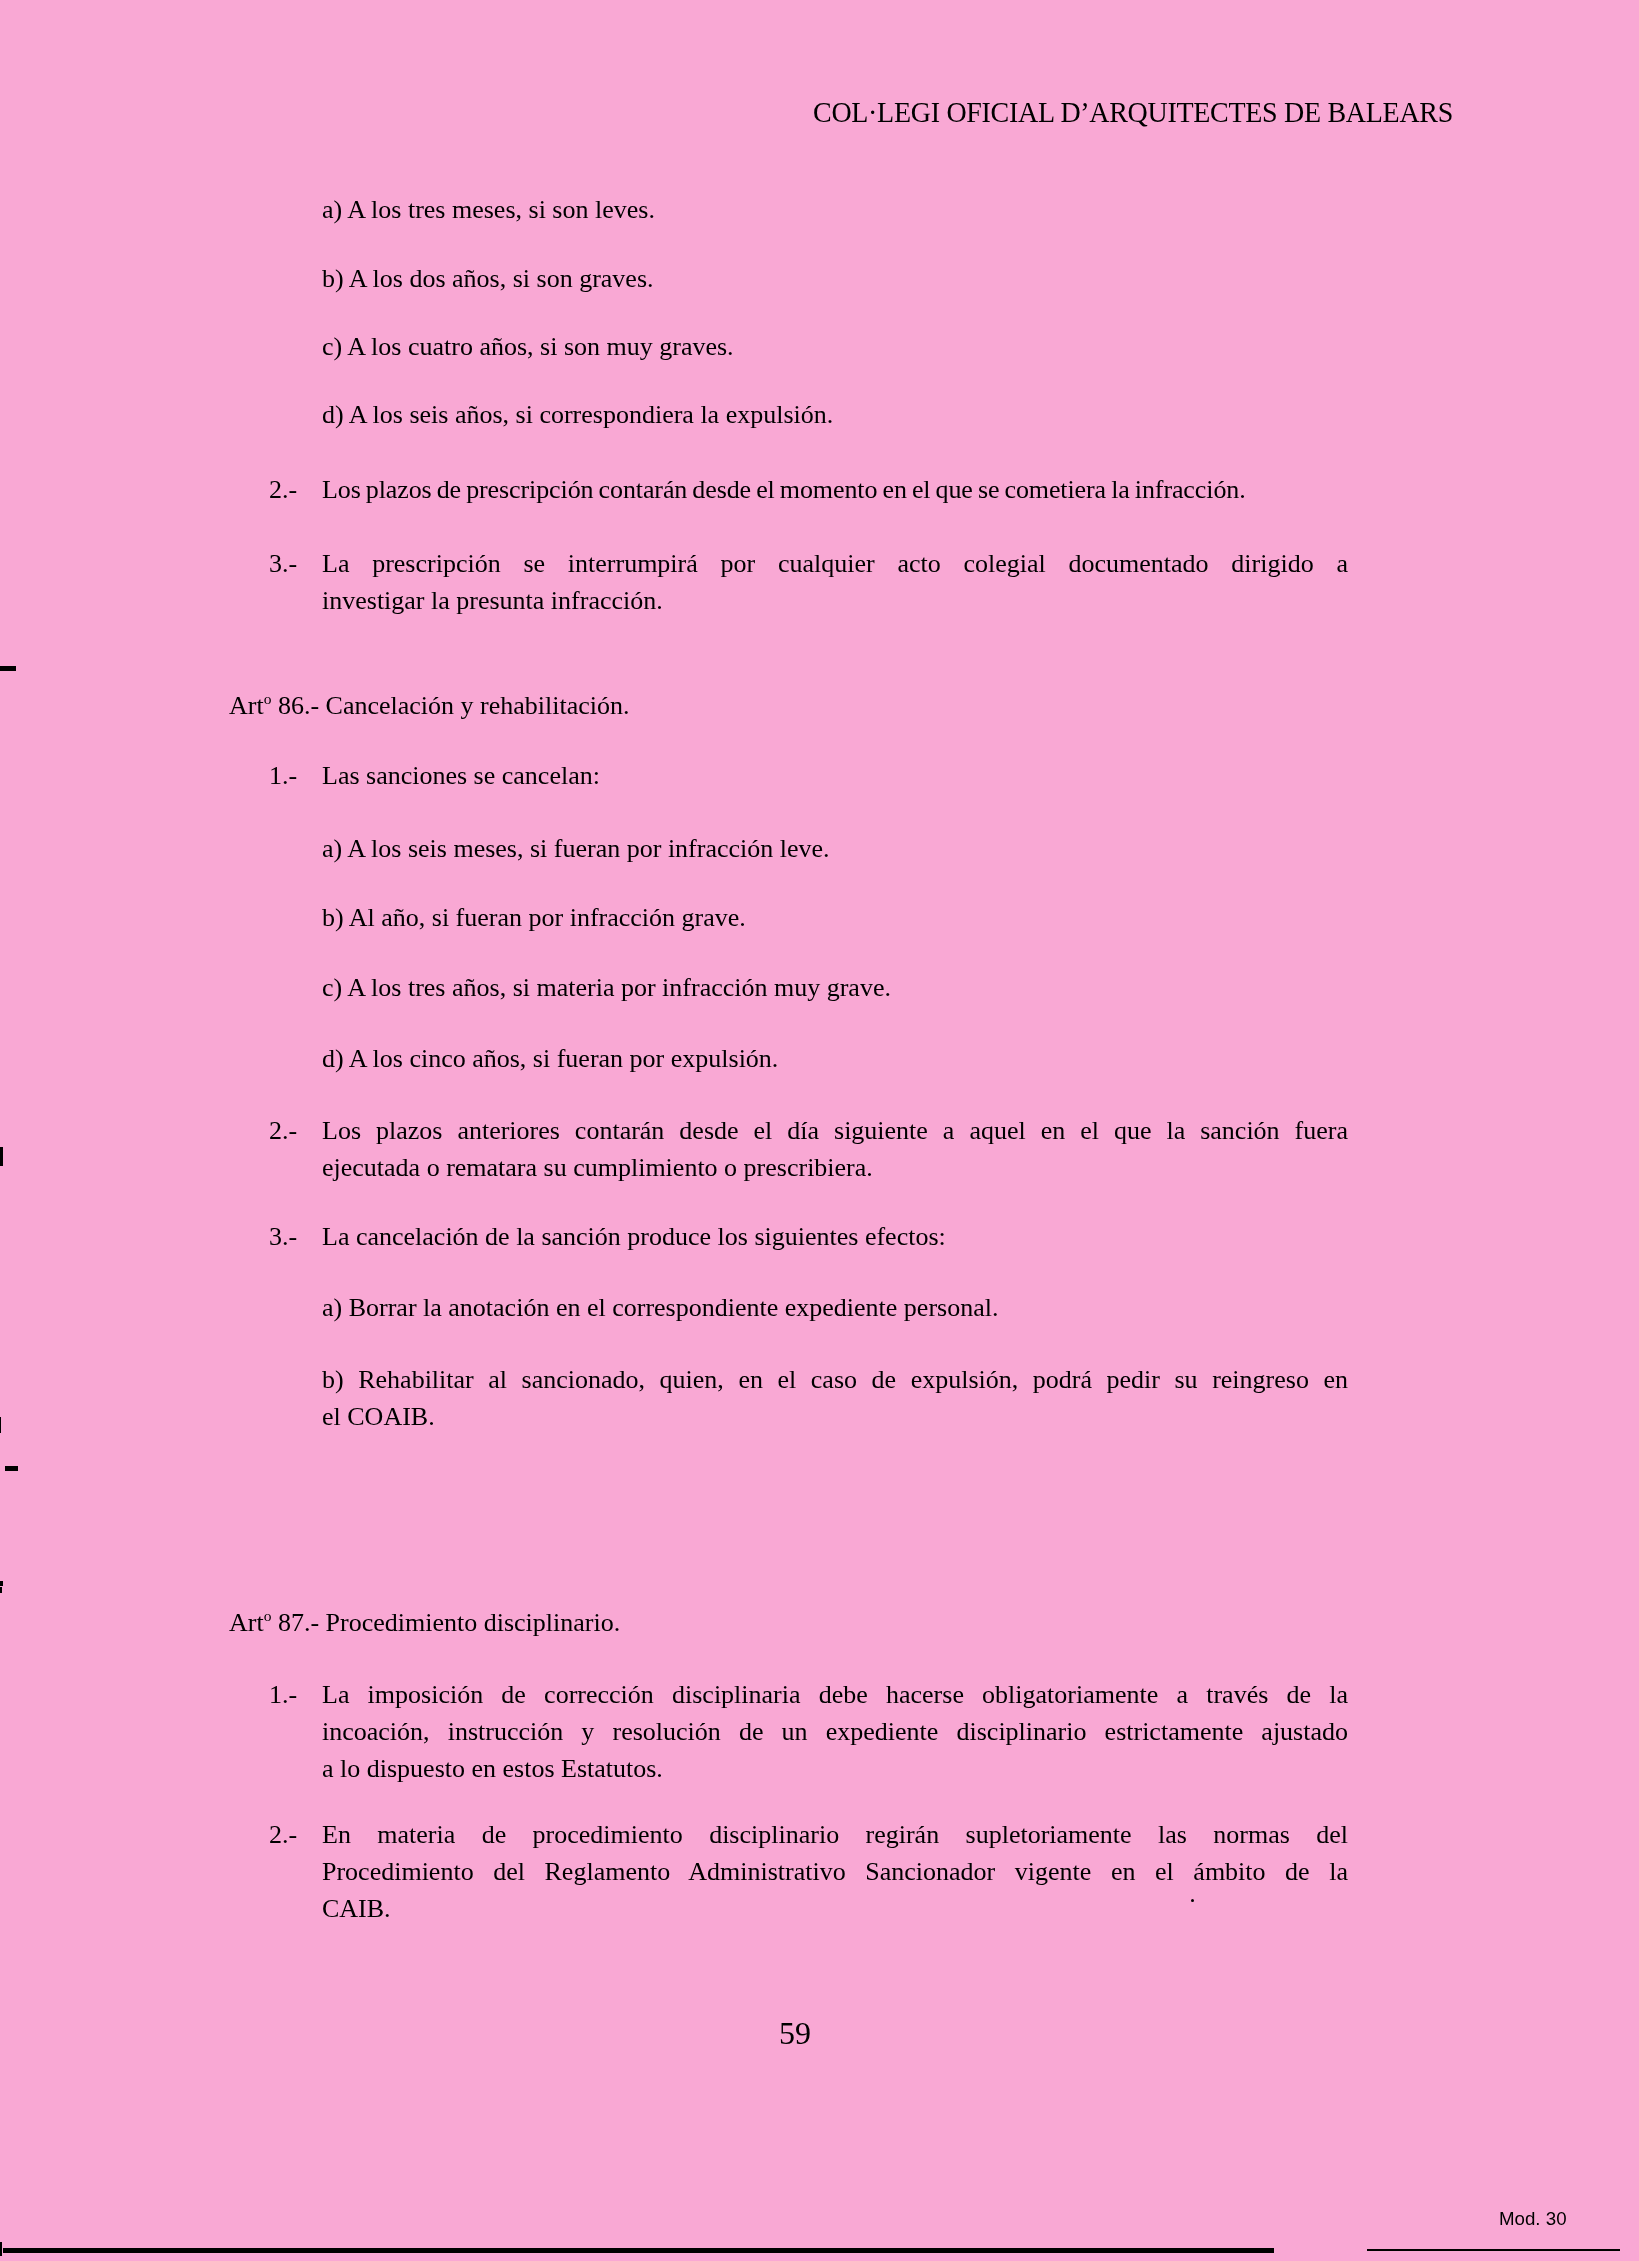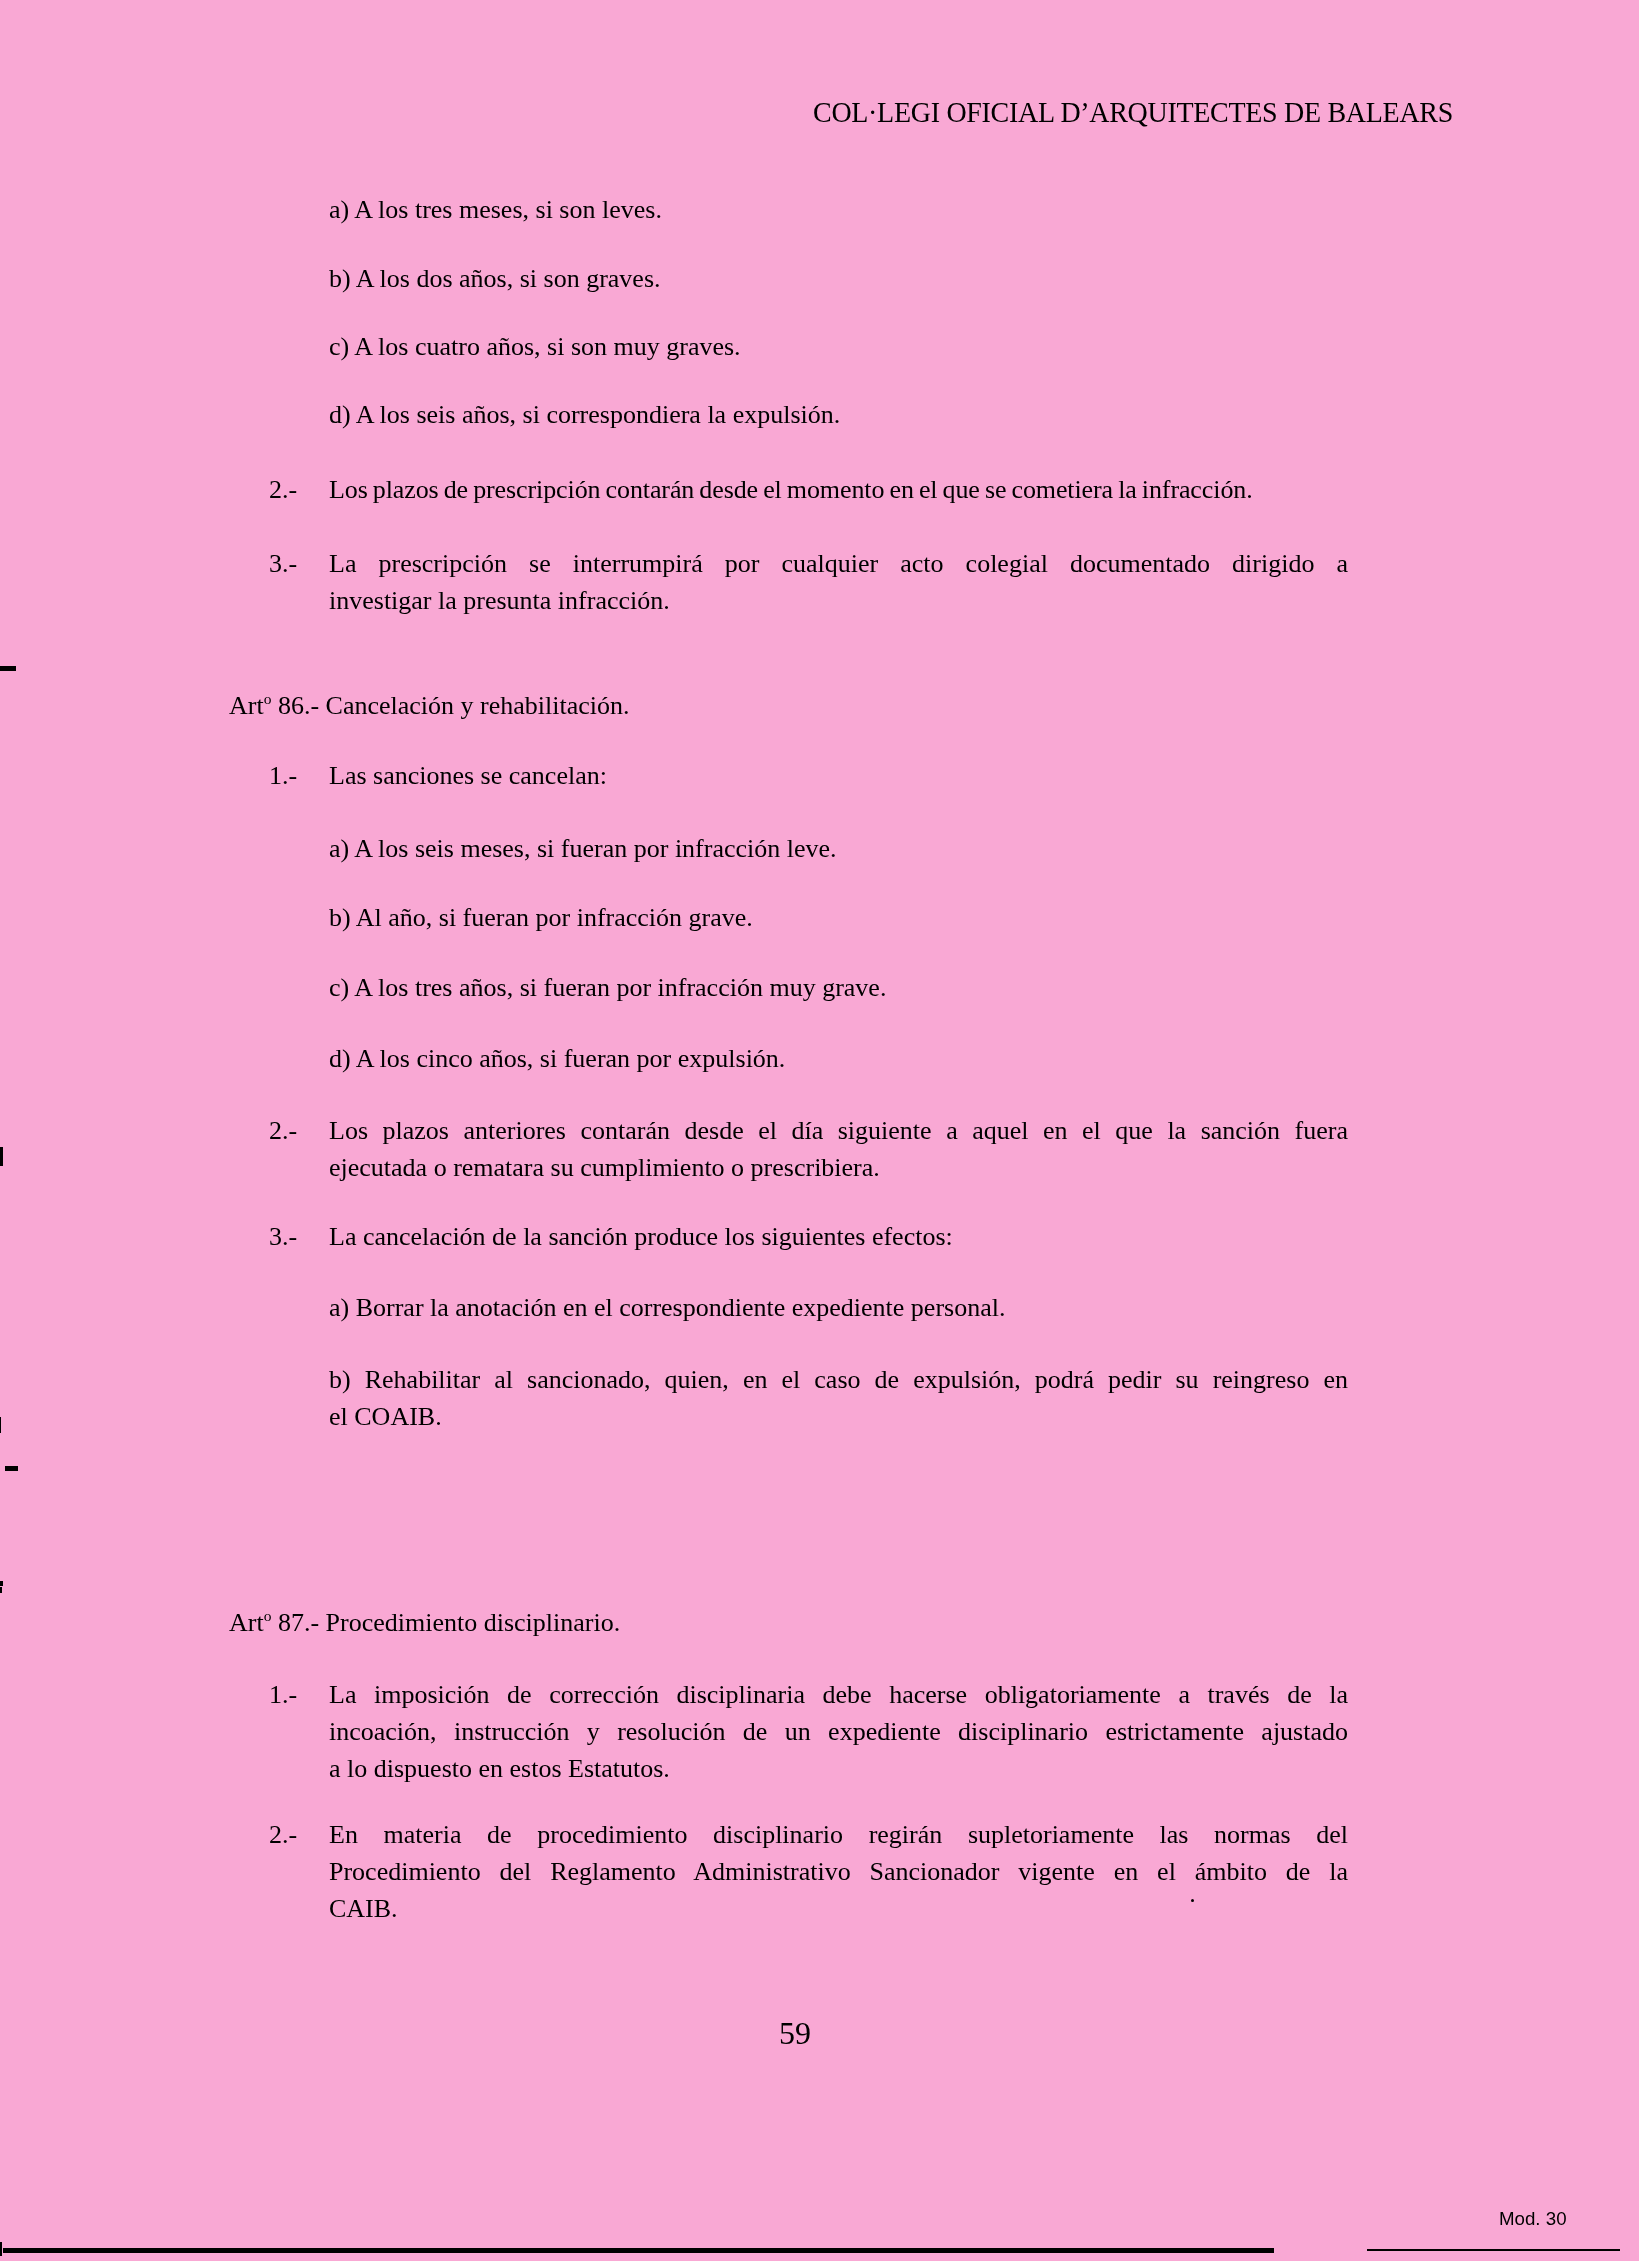--- a/index.html
+++ b/index.html
@@ -38,21 +38,21 @@
     font-size: 15.5px;
     vertical-align: baseline;
     position: relative;
     top: -10.3px;
   }
   .num {
     position: absolute;
     left: -53px;
     top: 0;
   }
-  .ln { min-height: 37px; margin-left: 7px; }
+  .ln { min-height: 37px; }
   .ln.jl { text-align: justify; text-align-last: justify; word-spacing: -0.6px; }
   .ln.nl { text-align: left; }
   .ln.fit { white-space: nowrap; letter-spacing: -0.1px; word-spacing: -1.3px; }
   .page-number {
     position: absolute;
     left: 779px;
     top: 2015px;
     font-size: 32px;
     line-height: 37px;
   }
@@ -116,21 +116,21 @@
     <span>Art</span><sup>o</sup><span> 86.- Cancelación y rehabilitación.</span>
   </div>
 
   <div class="abs" style="top:757px">
     <span class="num">1.-</span>
     <div class="ln nl">Las sanciones se cancelan:</div>
   </div>
 
   <div class="abs ln nl" style="top:830px">a) A los seis meses, si fueran por infracción leve.</div>
   <div class="abs ln nl" style="top:899px">b) Al año, si fueran por infracción grave.</div>
-  <div class="abs ln nl" style="top:969px">c) A los tres años, si fueran por infracción muy grave.</div>
+  <div class="abs ln nl" style="top:969px">c) A los tres años, si materia por infracción muy grave.</div>
   <div class="abs ln nl" style="top:1040px">d) A los cinco años, si fueran por expulsión.</div>
 
   <div class="abs" style="top:1112px">
     <span class="num">2.-</span>
     <div class="ln jl">Los plazos anteriores contarán desde el día siguiente a aquel en el que la sanción fuera</div>
     <div class="ln nl">ejecutada o rematara su cumplimiento o prescribiera.</div>
   </div>
 
   <div class="abs" style="top:1218px">
     <span class="num">3.-</span>

